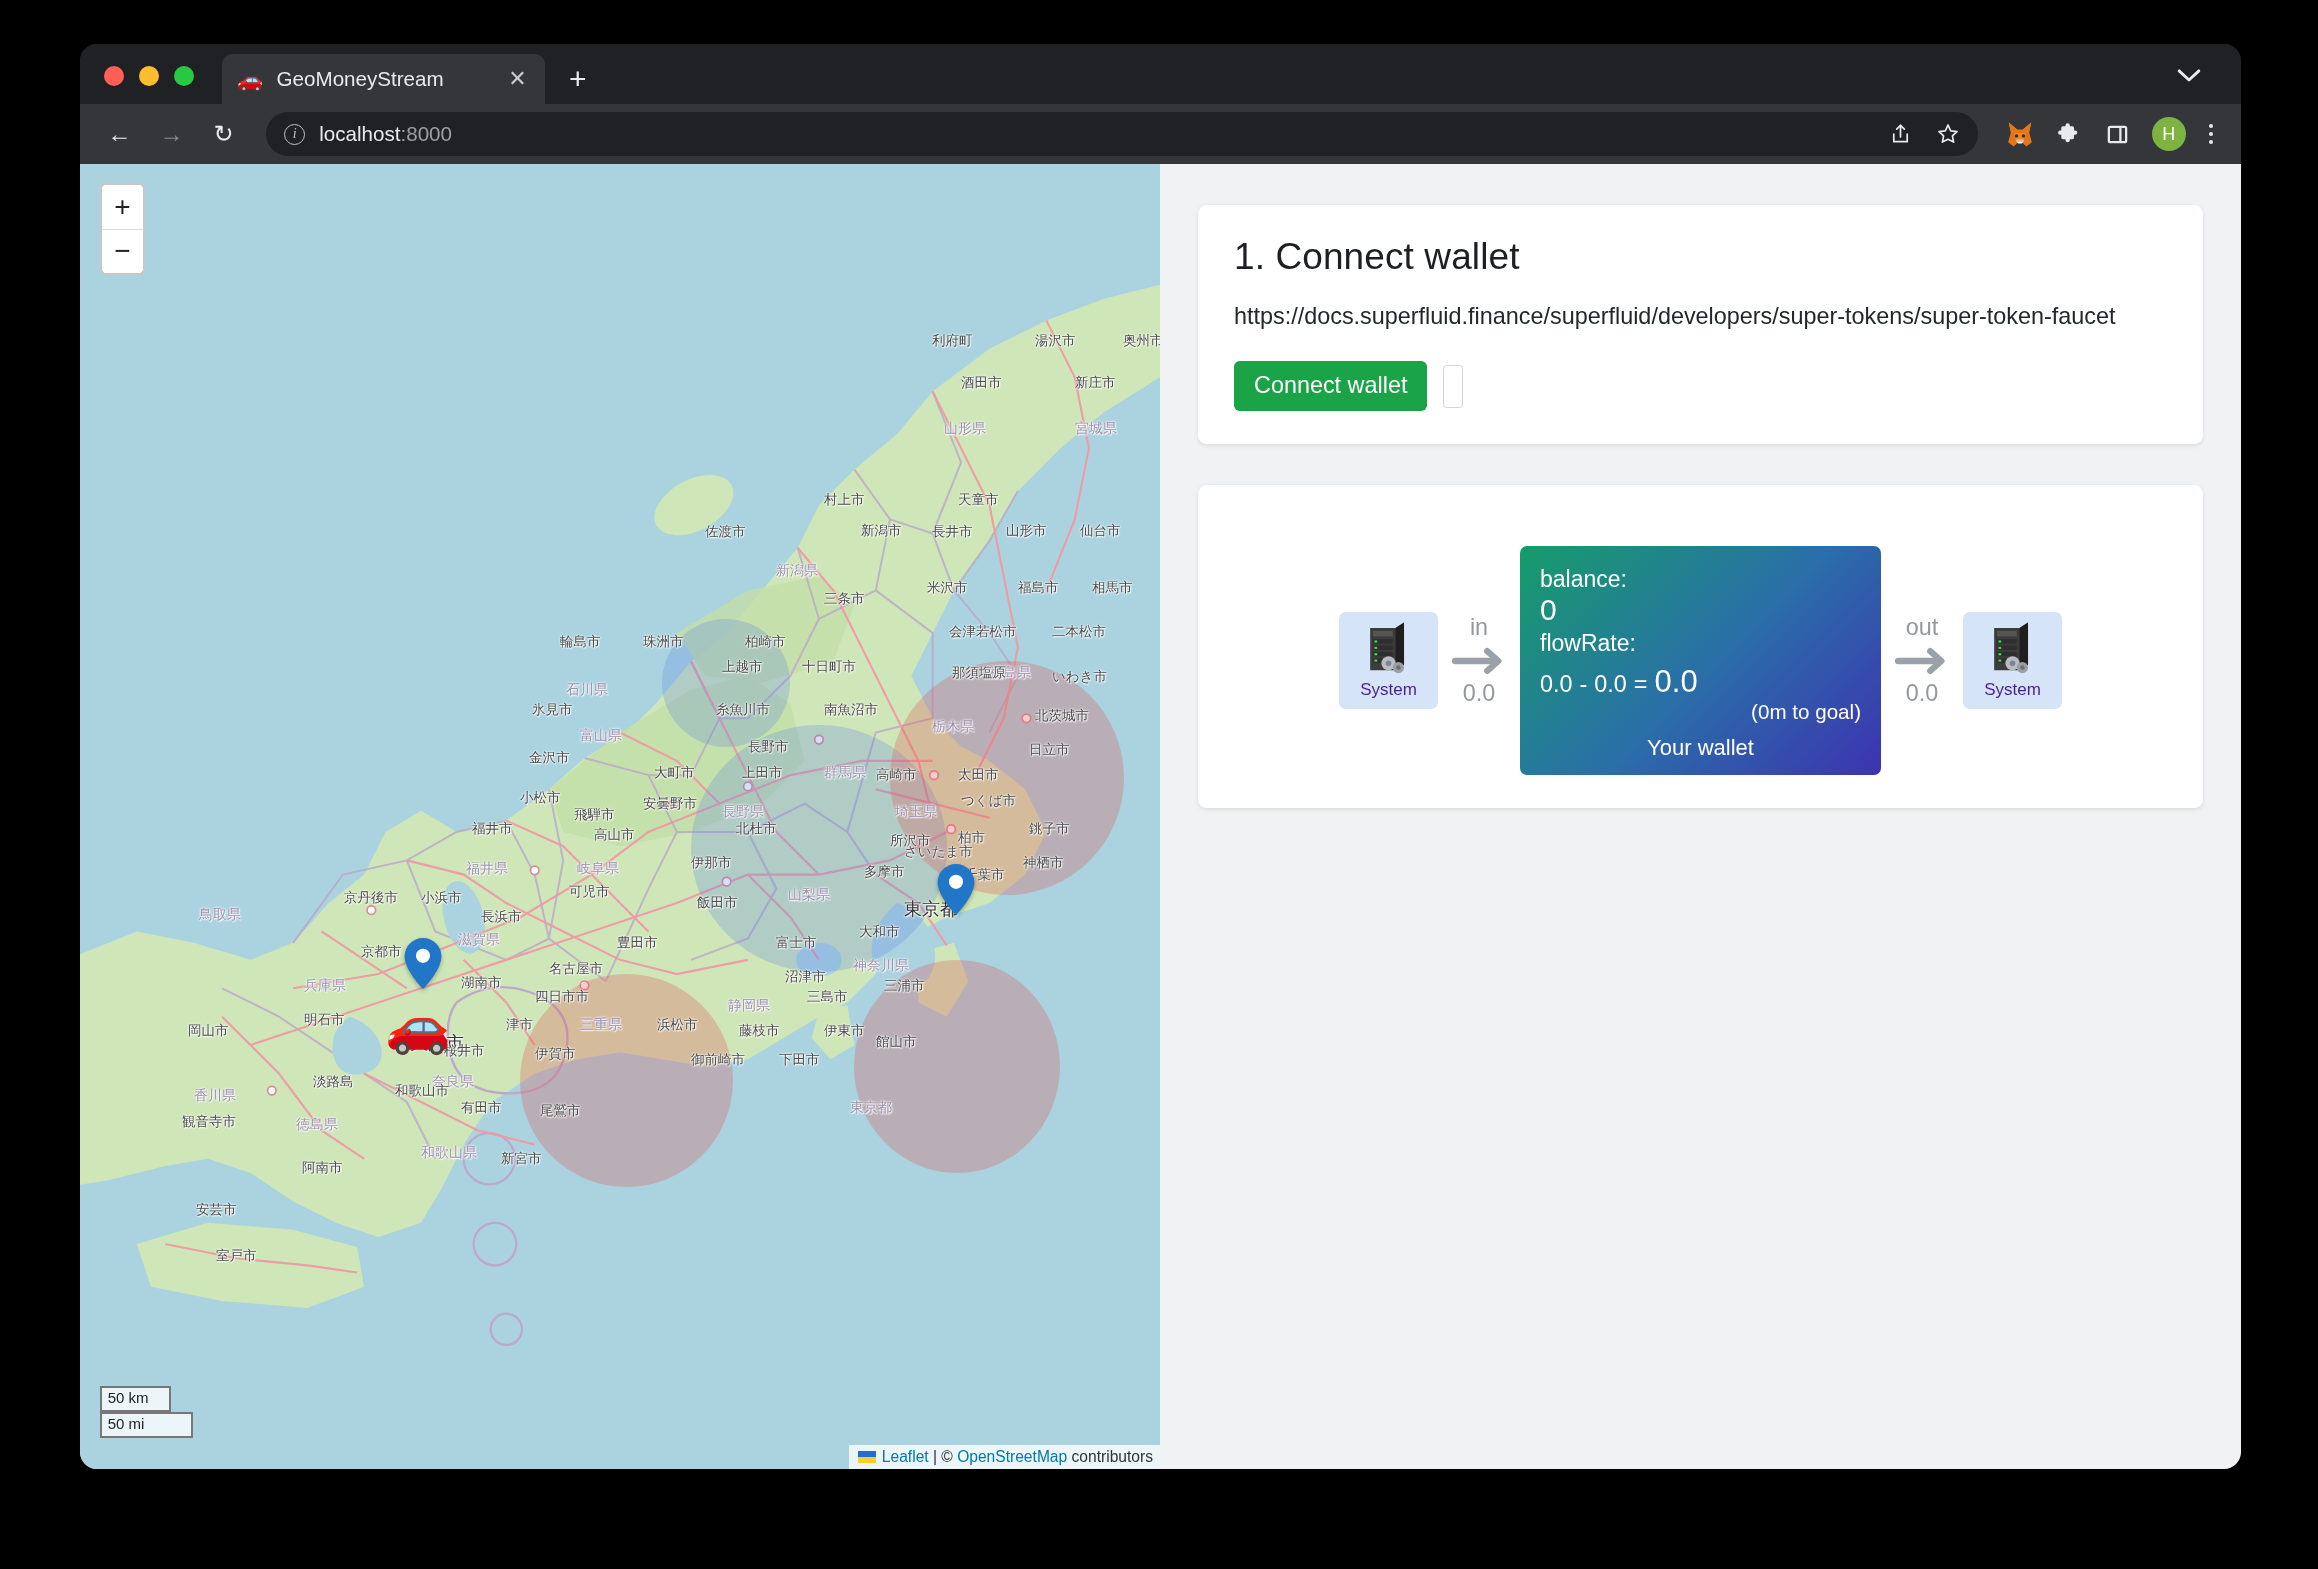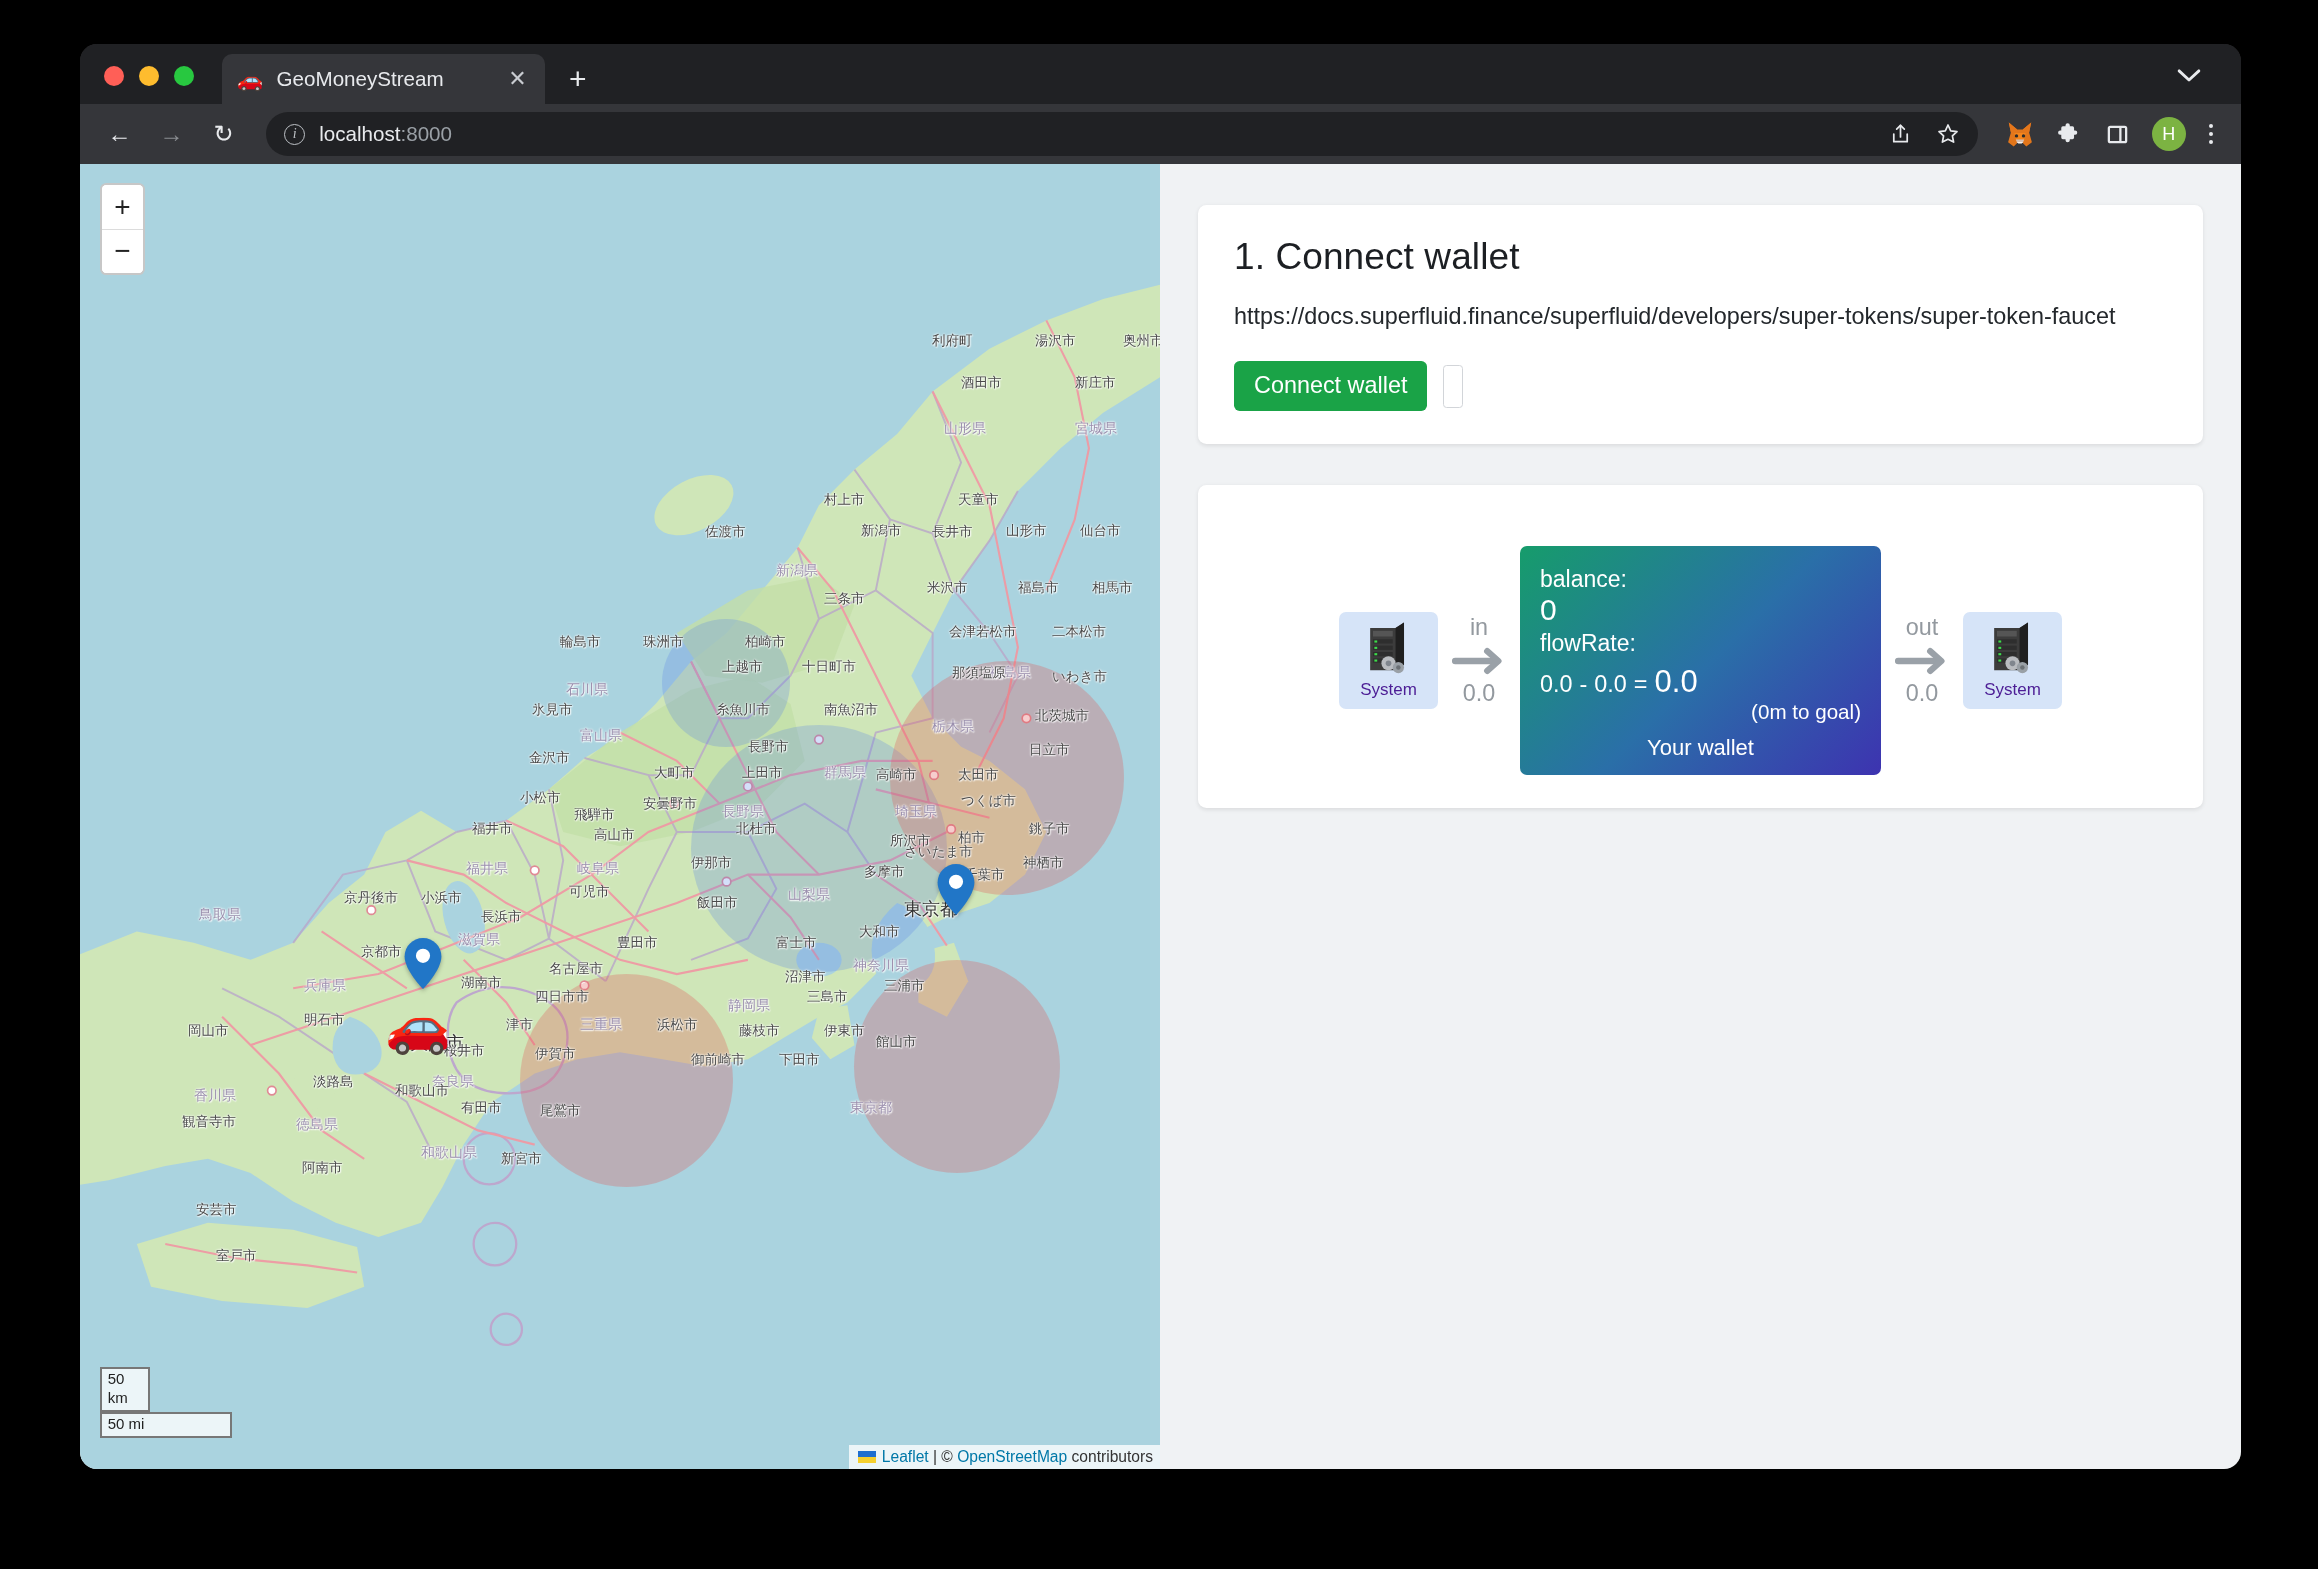--- a/index.html
+++ b/index.html
@@ -151,22 +151,22 @@
   .car-emoji { position: absolute; z-index: 26; font-size: 53px; line-height: 1; }
 
   .scalebar { position: absolute; left: 20px; bottom: 31px; z-index: 20; }
   .scalebar div {
     background: rgba(255,255,255,.78);
     border: 2.1px solid #777;
     color: #222; font-size: 15px;
     padding: 1.4px 5.7px 2.1px;
     line-height: 1.25;
   }
-  .scale-km { border-bottom: none; width: 50px; }
-  .scale-mi { border-top: 1.4px solid #777; width: 132px; }
+  .scale-km { border-bottom: none; width: 71px; }
+  .scale-mi { border-top: 1.4px solid #777; width: 93px; }
 
   .attribution {
     position: absolute; right: 0; bottom: 0; z-index: 20;
     background: rgba(255,255,255,.78);
     font-size: 15.6px; color: #333;
     padding: 2.8px 7px 2.8px 8.5px;
     display: flex; align-items: center; gap: 4.3px;
     font-family: Liberation Sans, sans-serif;
   }
   .attribution a { color: #0078a8; text-decoration: none; }

